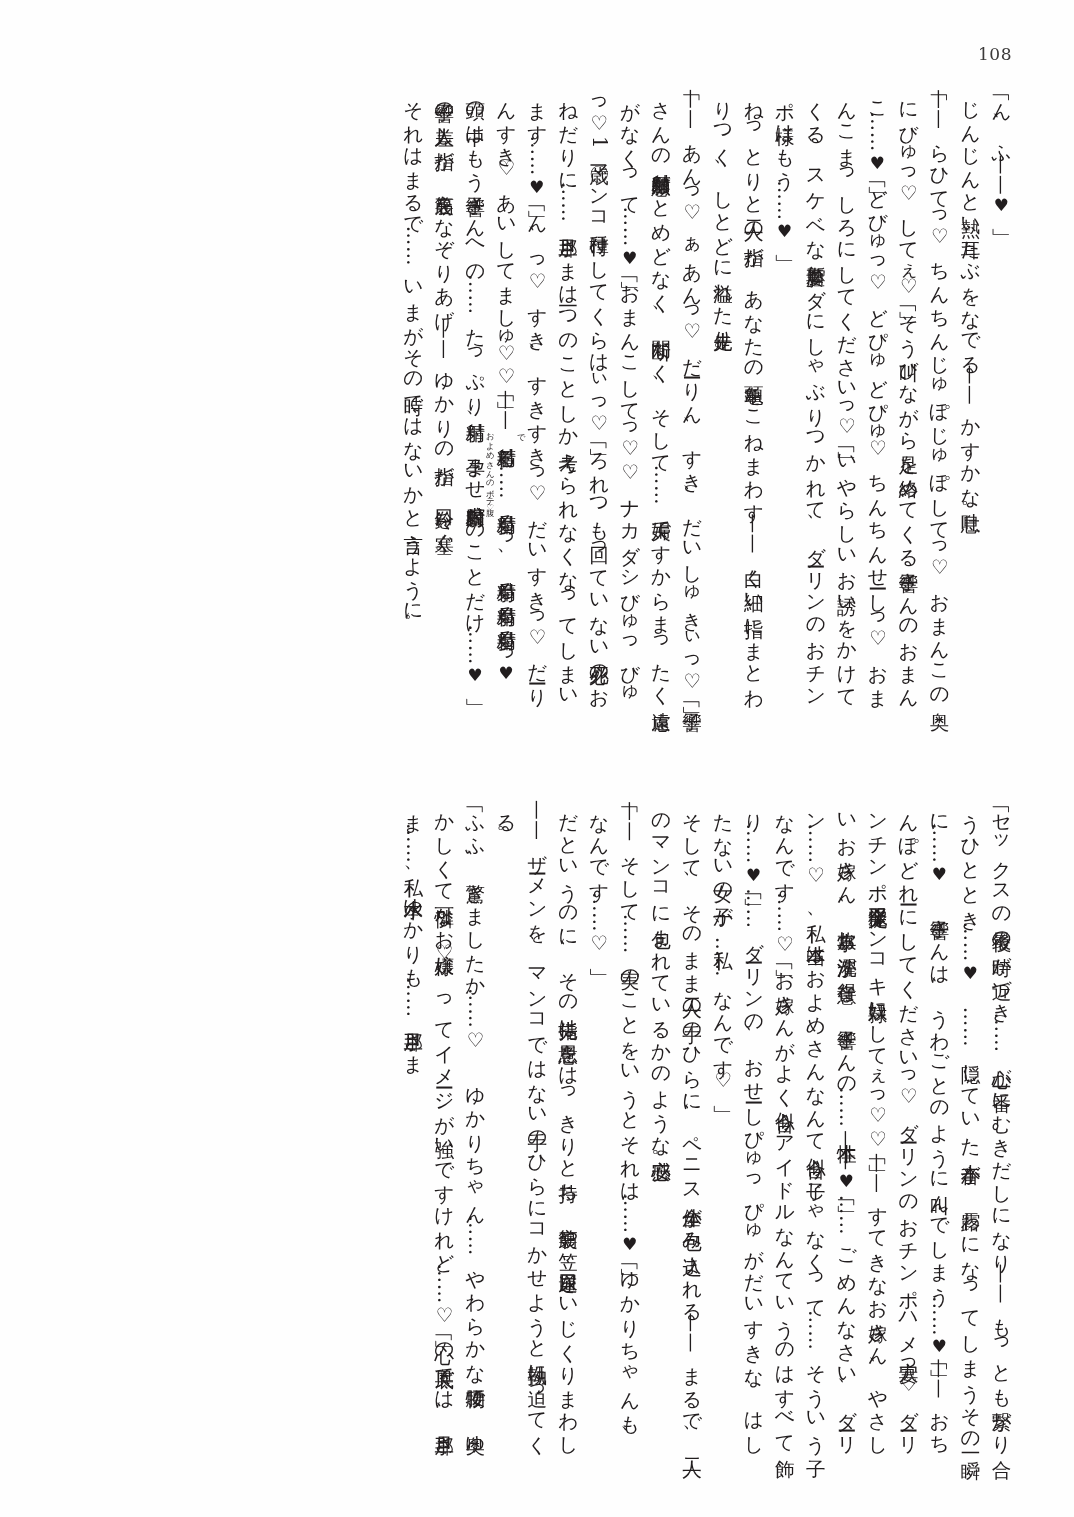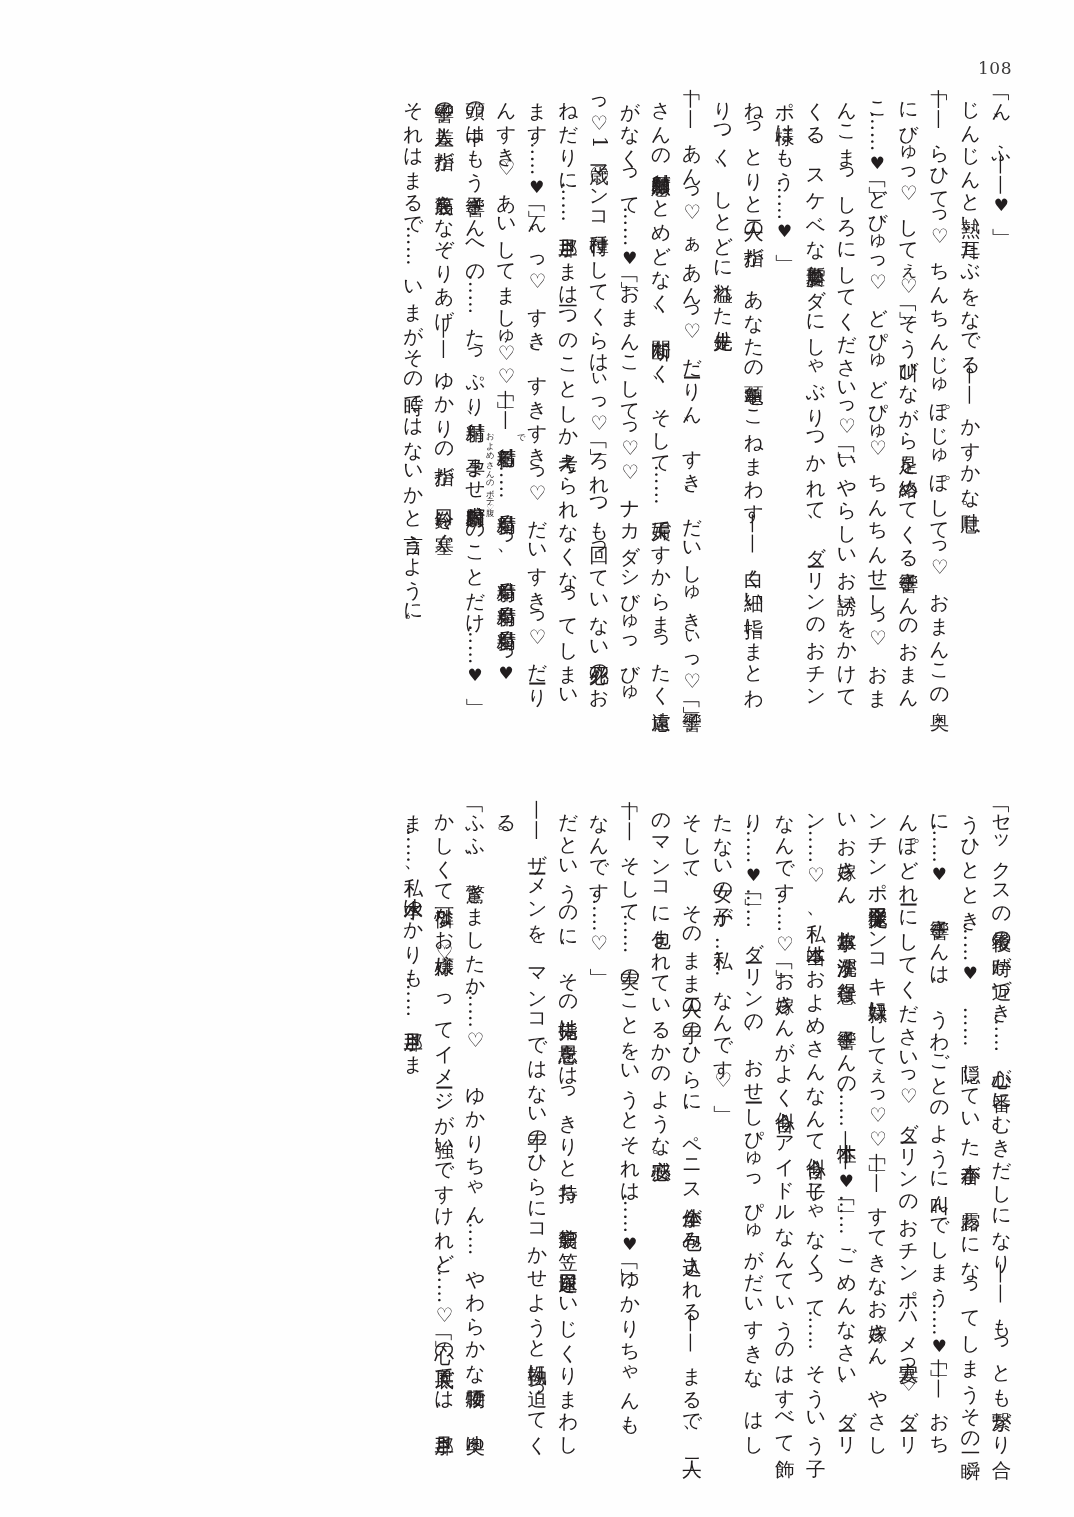--- a/index.html
+++ b/index.html
@@ -24,21 +24,20 @@
 
   
   .folio {
     position: absolute;
     top: 44px;
     right: 62px;
     font-size: 17px;
     letter-spacing: 0.5px;
     color: #3b3a3a;
     font-family: "DejaVu Serif", "Liberation Serif", serif;
-    margin-top: 14px;
   }
 
   
   .tate-block {
     position: absolute;
     writing-mode: vertical-rl;
     -webkit-writing-mode: vertical-rl;
     text-orientation: mixed;
     font-size: 19.6px;
     line-height: 1.58;

